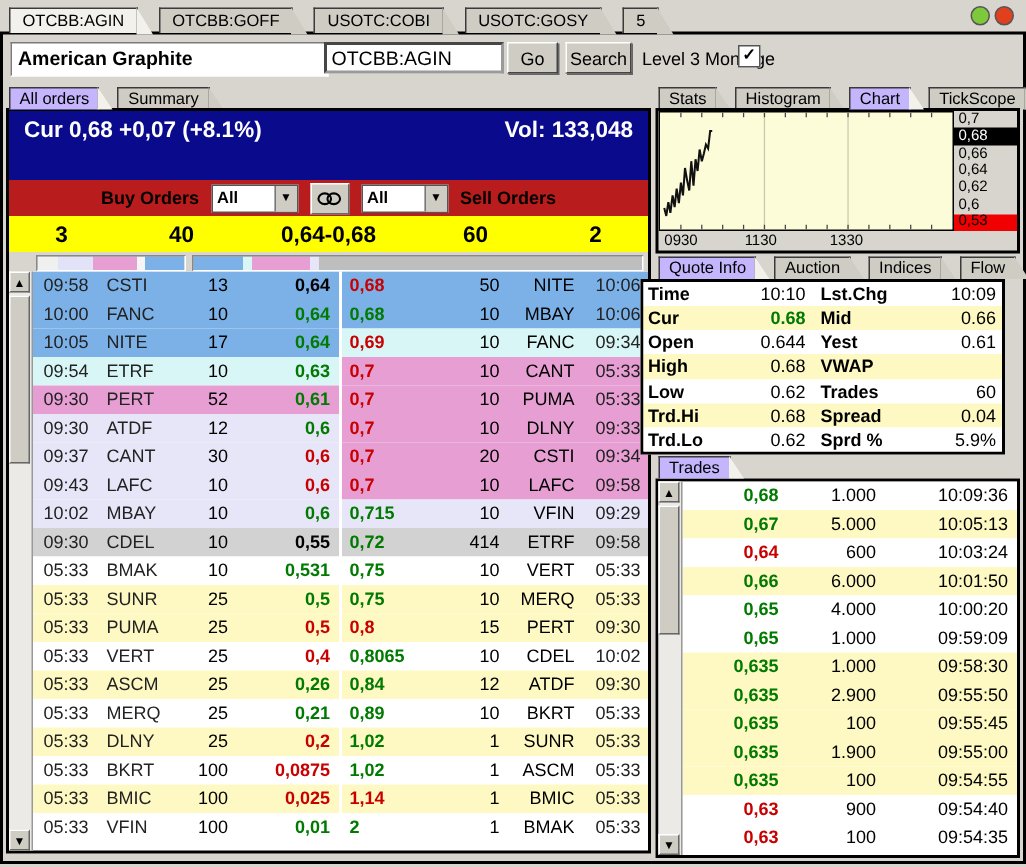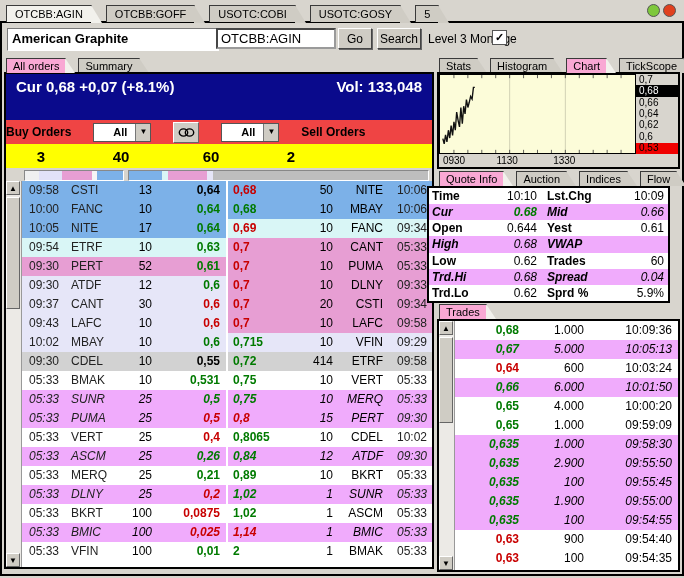--- a/index.html
+++ b/index.html
@@ -30,30 +30,30 @@
   .go{left:336px;width:34px;} .search{left:375px;width:44px;}
   .montage-label{position:absolute;left:426px;top:9px;font-size:12px;}
   .checkbox{position:absolute;left:490px;top:7px;width:13px;height:13px;background:#fff;
       border:1px solid #555;font-size:11px;line-height:12px;text-align:center;font-weight:bold;cursor:pointer;}
   
   .ptabs{position:absolute;display:flex;align-items:flex-end;height:17px;}
   .ptab{position:relative;background:#CFCCC4;border:1px solid #3a3a3a;border-bottom:none;
         padding:1px 6px;margin-right:12px;font-size:11px;white-space:nowrap;cursor:default;}
   .ptab::after{content:"";position:absolute;top:-1px;right:-10px;width:0;height:0;
         border-bottom:15px solid #CFCCC4;border-right:10px solid transparent;}
-  .ptab.active{background:#f9a8d4;z-index:2;}
+  .ptab.active{background:#c4b5fd;z-index:2;}
   .ptab.active::after{border-bottom-color:#F2F1EC;}
   
   .left-panel{position:absolute;left:2px;top:49px;width:426px;height:493px;border:2px solid #000;background:#fff;}
   .mheader{height:46px;background:#0A0A8C;color:#fff;font-weight:bold;font-size:15px;
       display:flex;justify-content:space-between;padding:4px 10px 0 10px;box-sizing:border-box;}
-  .mctrl{height:24px;background:#ef4444;display:flex;align-items:center;justify-content:flex-start;gap:22px;font-size:12px;}
+  .mctrl{height:24px;background:#b91c1c;display:flex;align-items:center;justify-content:center;gap:8px;font-size:12px;}
   .mctrl .lbl{font-weight:bold;}
   .dd{display:flex;width:56px;height:17px;background:#fff;border:1px solid #555;align-items:center;cursor:pointer;}
-  .dd .val{flex:1;padding-left:3px;font-size:11px;font-weight:bold;margin-left:16px;}
+  .dd .val{flex:1;padding-left:3px;font-size:11px;font-weight:bold;}
   .dd .arrow{width:14px;height:100%;background:#CFCCC4;border-left:1px solid #777;
       font-size:8px;text-align:center;line-height:16px;}
   .linkbtn{width:24px;height:19px;background:#CFCCC4;border:1px solid #666;border-top-color:#fff;
       border-left-color:#fff;display:flex;align-items:center;justify-content:center;cursor:pointer;}
   .msummary{height:24px;background:#FFFF00;display:flex;align-items:center;font-weight:bold;font-size:15px;}
   .msummary span{text-align:center;}
   .ms-a{width:70px;} .ms-b{width:90px;} .ms-mid{flex:1;} .ms-c{width:90px;} .ms-d{width:70px;}
   .depthbars{height:13px;background:#D8D5CE;display:flex;gap:4px;padding:2px 3px 2px 18px;box-sizing:border-box;}
   .dbar{height:9px;border:1px solid #888;border-bottom-color:#fff;border-right-color:#fff;}
   .dbar.buy{width:98px;background:linear-gradient(to right,#F0F0F0 0 14%,#E2E2F8 14% 38%,#E79ED3 38% 68%,#F5F5F5 68% 73%,#7CB1E8 73% 100%);}
@@ -67,21 +67,21 @@
   .c-time{width:42px;padding-left:7px;color:#222;}
   .c-mm{width:50px;color:#222;}
   .c-size{flex:1;text-align:right;}
   .c-price{width:68px;text-align:right;padding-right:6px;font-weight:bold;}
   .a-price{width:62px;padding-left:5px;font-weight:bold;}
   .a-size{flex:1;text-align:right;}
   .a-mm{width:50px;text-align:right;}
   .a-time{width:44px;text-align:right;padding-right:5px;color:#222;}
   .bg-lvl1{background:#7CB1E8;} .bg-lvl2{background:#D9F6F6;} .bg-lvl3{background:#E79ED3;}
   .bg-lvl4{background:#E6E6F8;} .bg-lvl5{background:#D2D2D2;}
-  .bg-w{background:#FFFFFF;} .bg-g{background:#f0abfc;font-style:italic;}
+  .bg-w{background:#FFFFFF;} .bg-g{background:#fef9c3;}
   .up{color:#007A00;} .down{color:#C80000;} .neutral{color:#000;}
   
   .vsb{width:15px;background:#ECEAE6;border-right:1px solid #999;position:relative;flex:0 0 15px;}
   .sb-btn{position:absolute;left:0;width:14px;height:14px;background:#CFCCC4;border:1px solid #666;
       border-top-color:#fff;border-left-color:#fff;font-size:8px;text-align:center;line-height:13px;
       box-sizing:border-box;cursor:pointer;}
   .sb-up{top:0;} .sb-dn{bottom:0;}
   .sb-thumb{position:absolute;left:0;width:14px;background:#CFCCC4;border:1px solid #666;
       border-top-color:#fff;border-left-color:#fff;box-sizing:border-box;cursor:grab;}
   
@@ -163,20 +163,21 @@
       </div>
       <div class="dd">
         <span class="val">All</span>
         <span class="arrow">▼</span>
       </div>
       <span class="lbl">Sell Orders</span>
     </div>
     <div class="msummary">
       <span class="ms-a">3</span>
       <span class="ms-b">40</span>
+      <span class="ms-mid">0,64-0,68</span>
       <span class="ms-c">60</span>
       <span class="ms-d">2</span>
     </div>
     <div class="depthbars">
       <div class="dbar buy"></div>
       <div class="dbar sell"></div>
     </div>
     <div class="book">
       <div class="vsb">
         <div class="sb-btn sb-up">▲</div>

